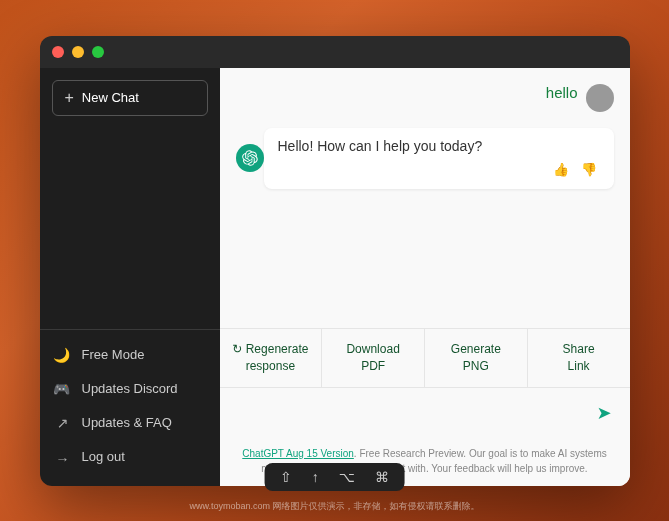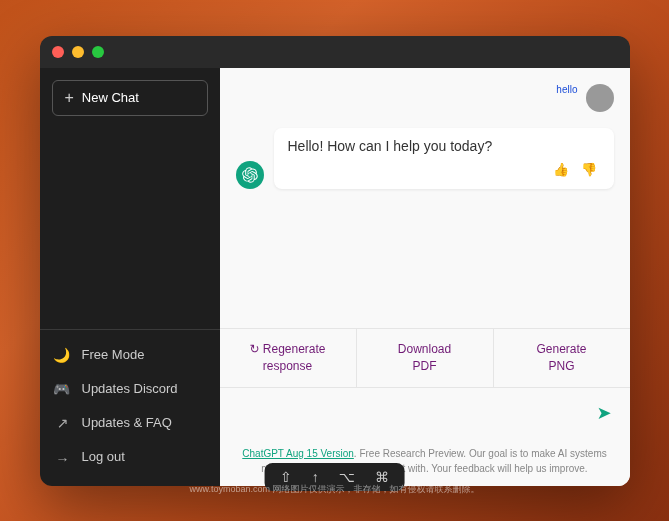--- a/index.html
+++ b/index.html
@@ -124,40 +124,40 @@
     }
 
     .message-user {
       display: flex;
       justify-content: flex-end;
       margin-bottom: 16px;
     }
 
     .message-user-bubble {
       background: transparent;
-      color: #1d4ed8;
-      font-size: 10px;
+      color: #15803d;
+      font-size: 15px;
       max-width: 70%;
       text-align: left;
     }
 
     .user-avatar {
       width: 28px;
       height: 28px;
       border-radius: 50%;
       background: #999;
       margin-left: 8px;
       flex-shrink: 0;
     }
 
     .message-ai {
       display: flex;
-      align-items: flex-end;
+      align-items: center;
       margin-bottom: 24px;
-      gap: 10px;
+      gap: 0;
     }
 
     .ai-avatar {
       width: 28px;
       height: 28px;
       border-radius: 50%;
       background: #10a37f;
       display: flex;
       align-items: center;
       justify-content: center;
@@ -202,21 +202,21 @@
       border-top: 1px solid #e5e5e5;
       background: #f9f9f9;
       flex-shrink: 0;
     }
 
     .action-btn {
       flex: 1;
       padding: 12px 6px;
       text-align: center;
       font-size: 12px;
-      color: #701a75;
+      color: #14532d;
       cursor: pointer;
       border: none;
       background: transparent;
       border-right: 1px solid #e5e5e5;
       line-height: 1.4;
     }
 
     .action-btn:last-child {
       border-right: none;
     }
@@ -278,21 +278,21 @@
       align-items: center;
     }
 
     .key-icon {
       color: #ccc;
       font-size: 14px;
     }
 
     .watermark {
       position: absolute;
-      bottom: 25px;
+      bottom: 8px;
       left: 50%;
       transform: translateX(-50%);
       font-size: 9px;
       color: rgba(255,255,255,0.5);
       white-space: nowrap;
     }
   </style>
 </head>
 <body>
 
@@ -359,20 +359,21 @@
           </div>
         </div>
       </div>
 
       <div class="action-buttons">
         <button class="action-btn">
           <span style="font-size:12px;">↻ </span>Regenerate<br>response
         </button>
         <button class="action-btn">Download<br>PDF</button>
         <button class="action-btn">Generate<br>PNG</button>
+        <button class="action-btn">Share<br>Link</button>
       </div>
 
       <div class="input-area">
         <textarea class="chat-input" rows="1" placeholder="" style=""></textarea>
         <button class="send-btn">➤</button>
       </div>
 
       <div class="footer-text">
         <span class="footer-link">ChatGPT Aug 15 Version</span><span>. Free Research Preview. Our goal is to make AI systems more natural and safe to interact with. Your feedback will help us improve.</span>
       </div>

